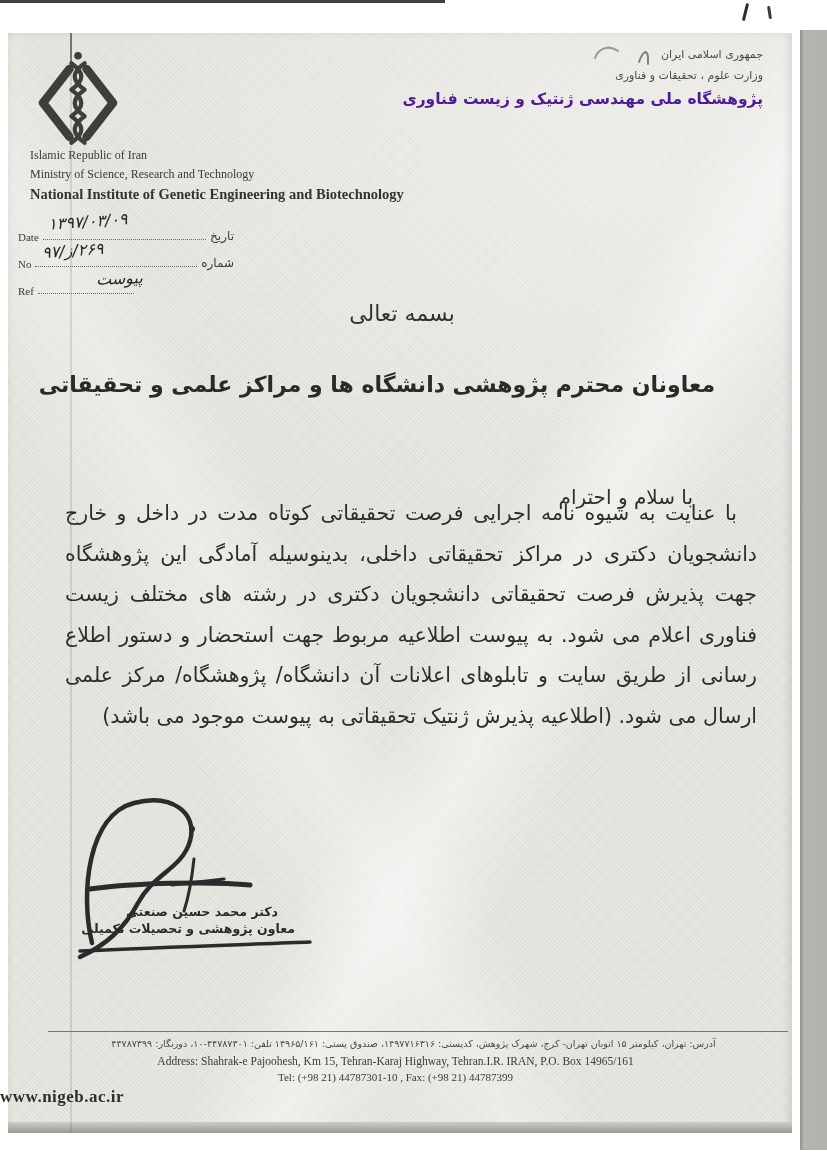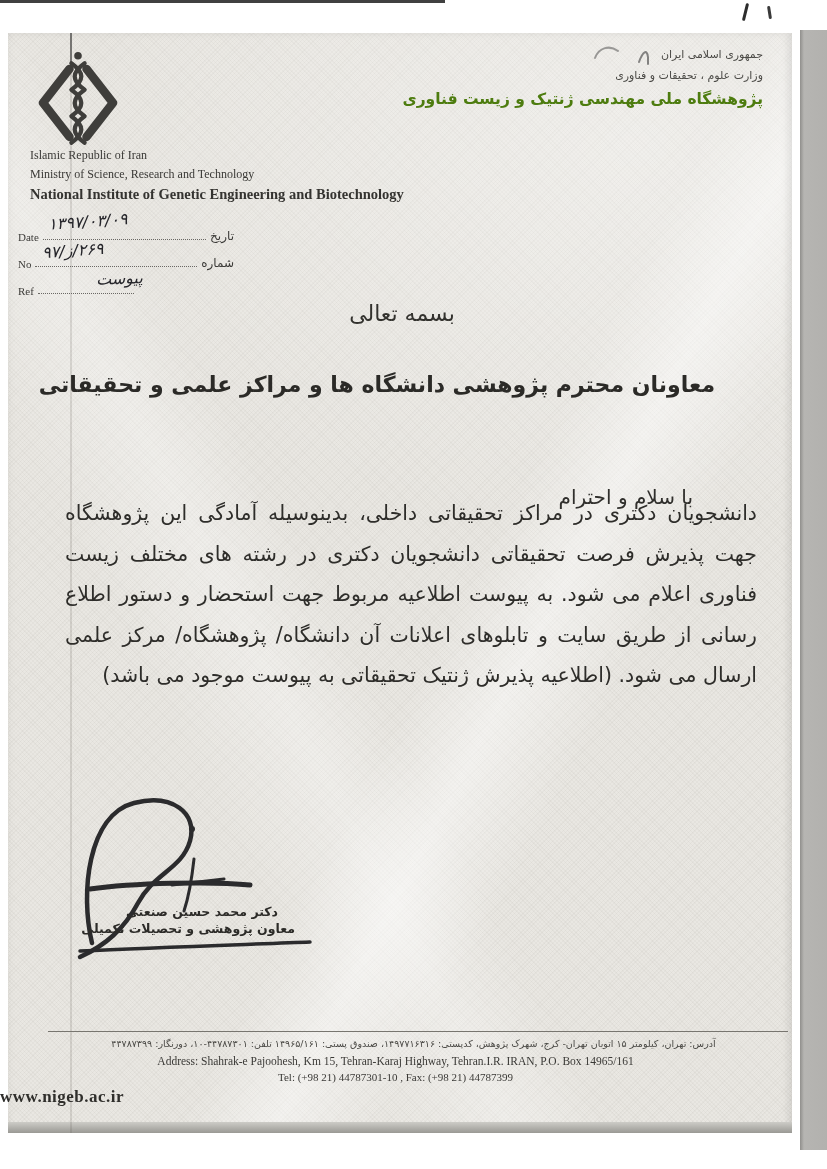--- a/index.html
+++ b/index.html
@@ -30,21 +30,21 @@
     box-shadow: inset -4px 0 8px rgba(0,0,0,.07), inset 0 -5px 10px rgba(0,0,0,.05);
   }
   .paper-bottom{position:absolute;left:0;right:0;bottom:0;height:11px;
     background:linear-gradient(#cdccc7,#9a9994);}
   .fold-line{position:absolute;left:70px;top:33px;width:2px;height:1100px;background:rgba(85,82,76,.16);}
   .fold-line-dark{position:absolute;left:70px;top:33px;width:2px;height:30px;background:rgba(45,45,45,.55);}
   
   .logo{position:absolute;left:34px;top:50px;width:88px;height:104px;}
   .header-fa{position:absolute;right:64px;top:48px;text-align:right;direction:rtl;}
   .header-fa .fa-small{font-size:11px;color:#4b4a46;margin-bottom:8px;}
-  .header-fa .fa-big{font-size:15.5px;font-weight:bold;color:#4d7c0f;margin-top:2px;}
+  .header-fa .fa-big{font-size:15.5px;font-weight:bold;color:#4c1d95;margin-top:2px;}
   .squiggle1{position:absolute;left:594px;top:44px;}
   .squiggle2{position:absolute;left:636px;top:46px;}
   .header-en{position:absolute;left:30px;top:148px;color:#3a3936;
     font-family:"Liberation Serif","DejaVu Serif",serif;}
   .header-en .en-s{font-size:12px;margin-bottom:4px;}
   .header-en .en-b{font-size:14.5px;font-weight:bold;margin-top:3px;color:#343330;}
   
   .meta{position:absolute;left:18px;top:219px;width:216px;
     font-family:"Liberation Serif","DejaVu Serif",serif;font-size:11px;color:#3c3b38;}
   .meta-row{display:flex;align-items:flex-end;height:24px;margin-bottom:3px;position:relative;}
@@ -150,20 +150,21 @@
     <span style="flex:1"></span>
     <span class="hand hand-ref">پیوست</span>
   </div>
 </div>
 
 <div class="besmele">بسمه تعالی</div>
 <div class="recipient">معاونان محترم پژوهشی دانشگاه ها و مراکز علمی و تحقیقاتی</div>
 <div class="salutation">با سلام و احترام</div>
 
 <div class="body-text">
+  <div class="line first">با عنایت به شیوه نامه اجرایی فرصت تحقیقاتی کوتاه مدت در داخل و خارج</div>
   <div class="line">دانشجویان دکتری در مراکز تحقیقاتی داخلی، بدینوسیله آمادگی این پژوهشگاه</div>
   <div class="line">جهت پذیرش فرصت تحقیقاتی دانشجویان دکتری در رشته های مختلف زیست</div>
   <div class="line">فناوری اعلام می شود. به پیوست اطلاعیه مربوط جهت استحضار و دستور اطلاع</div>
   <div class="line">رسانی از طریق سایت و تابلوهای اعلانات آن دانشگاه/ پژوهشگاه/ مرکز علمی</div>
   <div class="line last">ارسال می شود. (اطلاعیه پذیرش ژنتیک تحقیقاتی به پیوست موجود می باشد)</div>
 </div>
 
 <div class="sig">
   <svg width="245" height="182" viewBox="0 0 245 182">
     <g fill="none" stroke="#2b2b2d" stroke-linecap="round">

